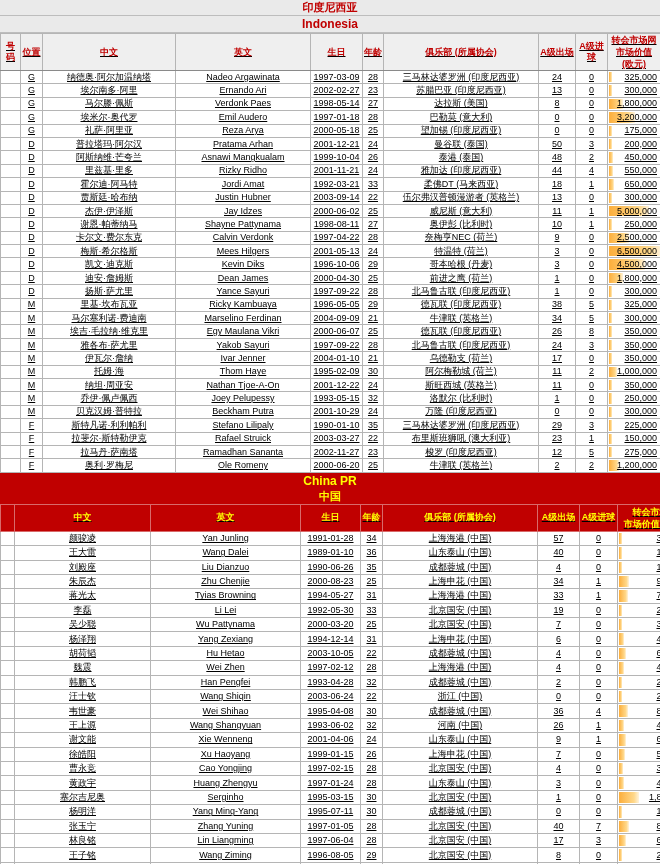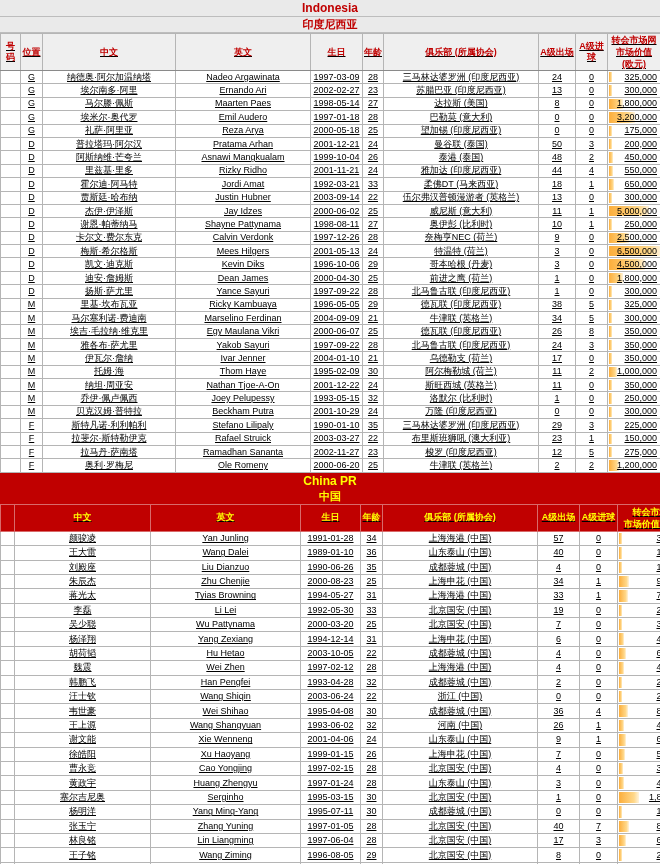--- a/index.html
+++ b/index.html
@@ -32,22 +32,22 @@
   .watermark{position:absolute;right:4px;bottom:2px;font-size:17px;font-weight:bold;
              color:rgba(45,45,45,0.82);letter-spacing:1px;white-space:nowrap;
              text-shadow:0 0 2px rgba(255,255,255,0.65);}
 </style>
 </head>
 <body>
 
 <div class="page">
 
   <section>
+    <div class="title t-gray t1">印度尼西亚</div>
     <div class="title t-gray t2">Indonesia</div>
-    <div class="title t-gray t1">印度尼西亚</div>
     <table id="tbl-indo">
       <colgroup>
         <col style="width:20px">
           <col style="width:22px">
           <col style="width:133px">
           <col style="width:135px">
         <col style="width:52px">
           <col style="width:21px">
           <col style="width:155px">
           <col style="width:37px">
@@ -93,21 +93,21 @@
             <td>23</td>
             <td>苏腊巴亚 (印度尼西亚)</td>
             <td>13</td>
             <td>0</td>
             <td class="val"><span class="bar" style="width: 4.6%;"></span><span class="vtxt">300,000</span></td>
           </tr>
           <tr>
             <td></td>
             <td>G</td>
             <td>马尔滕·佩斯</td>
-            <td>Maarten Paes</td>
+            <td>Verdonk Paes</td>
             <td>1998-05-14</td>
             <td>27</td>
             <td>达拉斯 (美国)</td>
             <td>8</td>
             <td>0</td>
             <td class="val"><span class="bar" style="width: 27.7%;"></span><span class="vtxt">1,800,000</span></td>
           </tr>
           <tr>
             <td></td>
             <td>G</td>
@@ -214,21 +214,21 @@
             <td>奥伊彭 (比利时)</td>
             <td>10</td>
             <td>1</td>
             <td class="val"><span class="bar" style="width: 3.8%;"></span><span class="vtxt">250,000</span></td>
           </tr>
           <tr>
             <td></td>
             <td>D</td>
             <td>卡尔文·费尔东克</td>
             <td>Calvin Verdonk</td>
-            <td>1997-12-26</td>
+            <td>1997-04-22</td>
             <td>28</td>
             <td>奈梅亨NEC (荷兰)</td>
             <td>9</td>
             <td>0</td>
             <td class="val"><span class="bar" style="width: 38.5%;"></span><span class="vtxt">2,500,000</span></td>
           </tr>
           <tr>
             <td></td>
             <td>D</td>
             <td>梅斯·希尔格斯</td>

